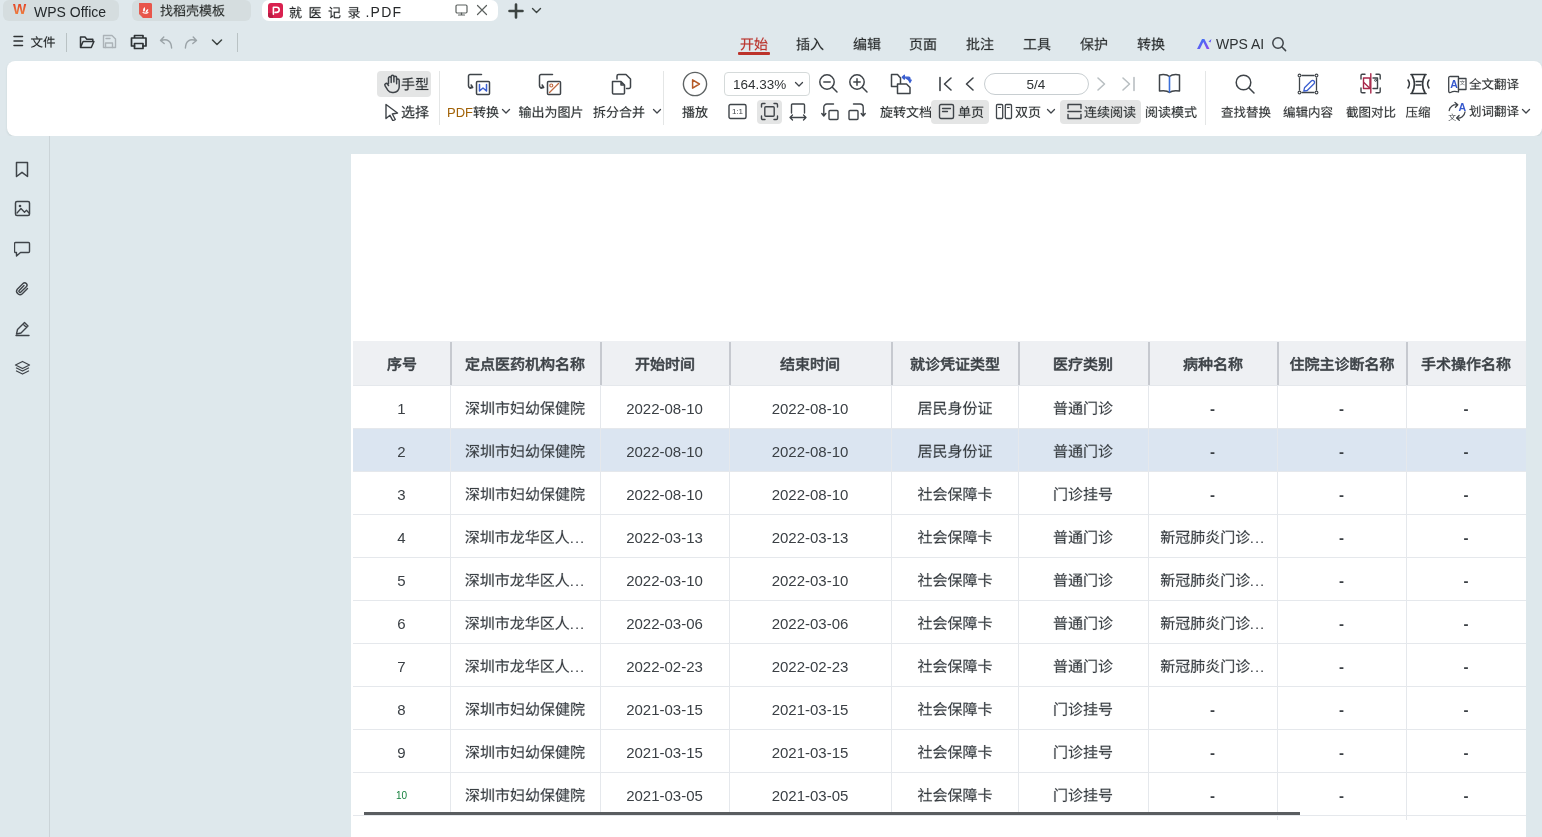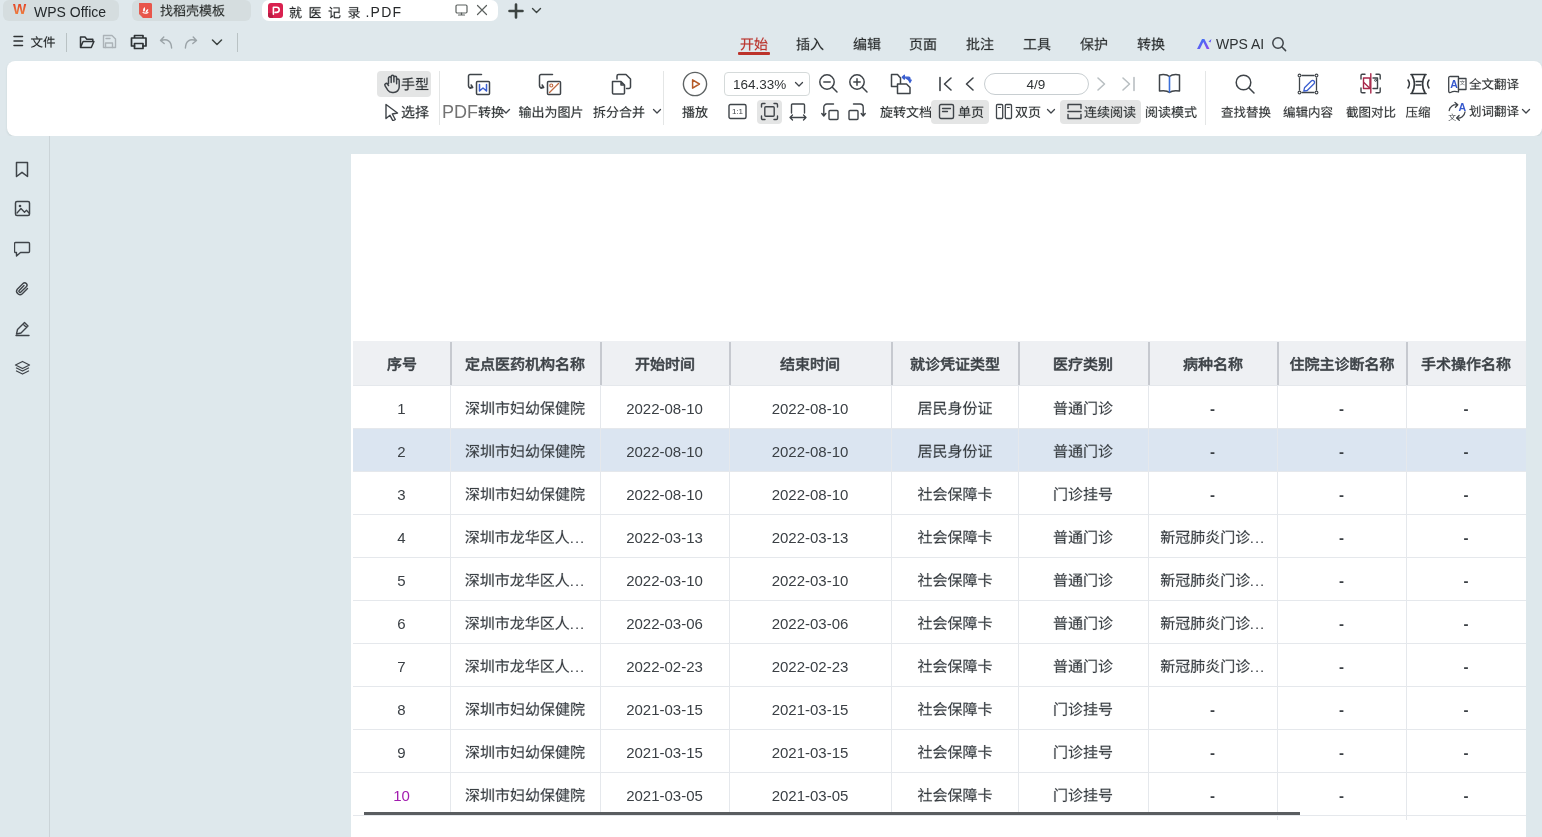--- a/index.html
+++ b/index.html
@@ -310,21 +310,21 @@
         <use href="#z62e9" x="100"></use>
       </svg>
     </div>
     <div style="position:absolute;left:439px;top:71px;width:1px;height:54px;background:#e4e6e6;"></div>
     <svg style="position:absolute;left:467px;top:73px;" width="25" height="23" viewBox="0 0 25 23" fill="none" stroke-linecap="round" stroke-linejoin="round">
       <path d="M14.5 1.5 H3 a1.5 1.5 0 0 0 -1.5 1.5 V13 a1.5 1.5 0 0 0 1.5 1.5 h2.5 M4.2 12 l1.5 2.5 -2.8 .8" stroke="#3f4449" stroke-width="1.5" fill="none"></path>
       <rect x="9.5" y="8.5" width="13" height="13" rx="1" stroke="#3f4449" stroke-width="1.5"></rect>
       <path d="M12.5 11.5 v6.5 l3.5 -3 3.5 3 v-6.5" stroke="#3b5fd0" stroke-width="1.5" fill="none"></path>
     </svg>
     <div style="position:absolute;left:473px;top:112px;transform:translate(-50%,-50%);display:flex;align-items:center;white-space:nowrap">
-      <span style="font-size:18px;color:#737373">PDF</span>
+      <span style="font-size:13px;color:#a16207">PDF</span>
       <svg class="z" style="width:26.0px;height:13px;color:#303436;" viewBox="0 0 200 100">
         <use href="#z8f6c" x="0"></use>
         <use href="#z6362" x="100"></use>
       </svg>
     </div>
     <svg style="position:absolute;left:501px;top:108px;" width="10" height="7" viewBox="0 0 10 7" fill="none" stroke-linecap="round" stroke-linejoin="round">
       <path d="M1.5 1.5 L5 5 L8.5 1.5" stroke="#3f4449" stroke-width="1.3"></path>
     </svg>
     <svg style="position:absolute;left:538px;top:73px;" width="25" height="23" viewBox="0 0 25 23" fill="none" stroke-linecap="round" stroke-linejoin="round">
       <path d="M14.5 1.5 H3 a1.5 1.5 0 0 0 -1.5 1.5 V13 a1.5 1.5 0 0 0 1.5 1.5 h2.5 M4.2 12 l1.5 2.5 -2.8 .8" stroke="#3f4449" stroke-width="1.5" fill="none"></path>
@@ -416,21 +416,21 @@
         <use href="#z6863" x="300"></use>
       </svg>
     </div>
     <svg style="position:absolute;left:938px;top:76px;" width="15" height="16" viewBox="0 0 15 16" fill="none" stroke-linecap="round" stroke-linejoin="round">
       <path d="M2 1.5 V14.5 M13 2 L6.5 8 L13 14" stroke="#3f4449" stroke-width="1.6"></path>
     </svg>
     <svg style="position:absolute;left:963px;top:76px;" width="12" height="16" viewBox="0 0 12 16" fill="none" stroke-linecap="round" stroke-linejoin="round">
       <path d="M10 2 L3.5 8 L10 14" stroke="#3f4449" stroke-width="1.6"></path>
     </svg>
     <div style="position:absolute;left:984px;top:73px;width:105px;height:22px;background:#fff;border:1px solid #c8ced1;border-radius:11px;"></div>
-    <div style="position:absolute;left:1036px;transform:translateX(-50%);top:78px;font-size:13.5px;color:#2e3234;font-weight:400;white-space:nowrap;line-height:1">4/9</div>
+    <div style="position:absolute;left:1036px;transform:translateX(-50%);top:78px;font-size:13.5px;color:#2e3234;font-weight:400;white-space:nowrap;line-height:1">5/4</div>
     <svg style="position:absolute;left:1096px;top:76px;" width="12" height="16" viewBox="0 0 12 16" fill="none" stroke-linecap="round" stroke-linejoin="round">
       <path d="M2 2 L8.5 8 L2 14" stroke="#b9bfc2" stroke-width="1.6"></path>
     </svg>
     <svg style="position:absolute;left:1121px;top:76px;" width="15" height="16" viewBox="0 0 15 16" fill="none" stroke-linecap="round" stroke-linejoin="round">
       <path d="M2 2 L8.5 8 L2 14 M13 1.5 V14.5" stroke="#b9bfc2" stroke-width="1.6"></path>
     </svg>
     <svg style="position:absolute;left:1157px;top:73px;" width="25" height="22" viewBox="0 0 25 22" fill="none" stroke-linecap="round" stroke-linejoin="round">
       <path d="M12.5 3.5 c-2 -1.8 -5.5 -2.3 -10 -1.6 V 18 c4.5 -.7 8 -.2 10 1.4 c2 -1.6 5.5 -2.1 10 -1.4 V 1.9 c-4.5 -.7 -8 -.2 -10 1.6 z" stroke="#3f4449" stroke-width="1.5"></path>
       <path d="M12.5 4 V 19" stroke="#3b6fd8" stroke-width="1.6"></path>
     </svg>
@@ -1157,21 +1157,21 @@
     <div style="position:absolute;left:1212.5px;top:751.5px;transform:translate(-50%,-50%);display:flex;align-items:center;white-space:nowrap">
       <span style="font-size:15px;color:#3b4045;font-weight:bold">-</span>
     </div>
     <div style="position:absolute;left:1341.5px;top:751.5px;transform:translate(-50%,-50%);display:flex;align-items:center;white-space:nowrap">
       <span style="font-size:15px;color:#3b4045;font-weight:bold">-</span>
     </div>
     <div style="position:absolute;left:1466.0px;top:751.5px;transform:translate(-50%,-50%);display:flex;align-items:center;white-space:nowrap">
       <span style="font-size:15px;color:#3b4045;font-weight:bold">-</span>
     </div>
     <div style="position:absolute;left:401.5px;top:794.5px;transform:translate(-50%,-50%);display:flex;align-items:center;white-space:nowrap">
-      <span style="font-size:15px;color:#a21caf">10</span>
+      <span style="font-size:10px;color:#15803d">10</span>
     </div>
     <div style="position:absolute;left:525.0px;top:794.5px;transform:translate(-50%,-50%);display:flex;align-items:center;white-space:nowrap">
       <svg class="z" style="width:120.0px;height:15px;color:#3b4045;" viewBox="0 0 800 100">
         <use href="#z6df1" x="0"></use>
         <use href="#z5733" x="100"></use>
         <use href="#z5e02" x="200"></use>
         <use href="#z5987" x="300"></use>
         <use href="#z5e7c" x="400"></use>
         <use href="#z4fdd" x="500"></use>
         <use href="#z5065" x="600"></use>

